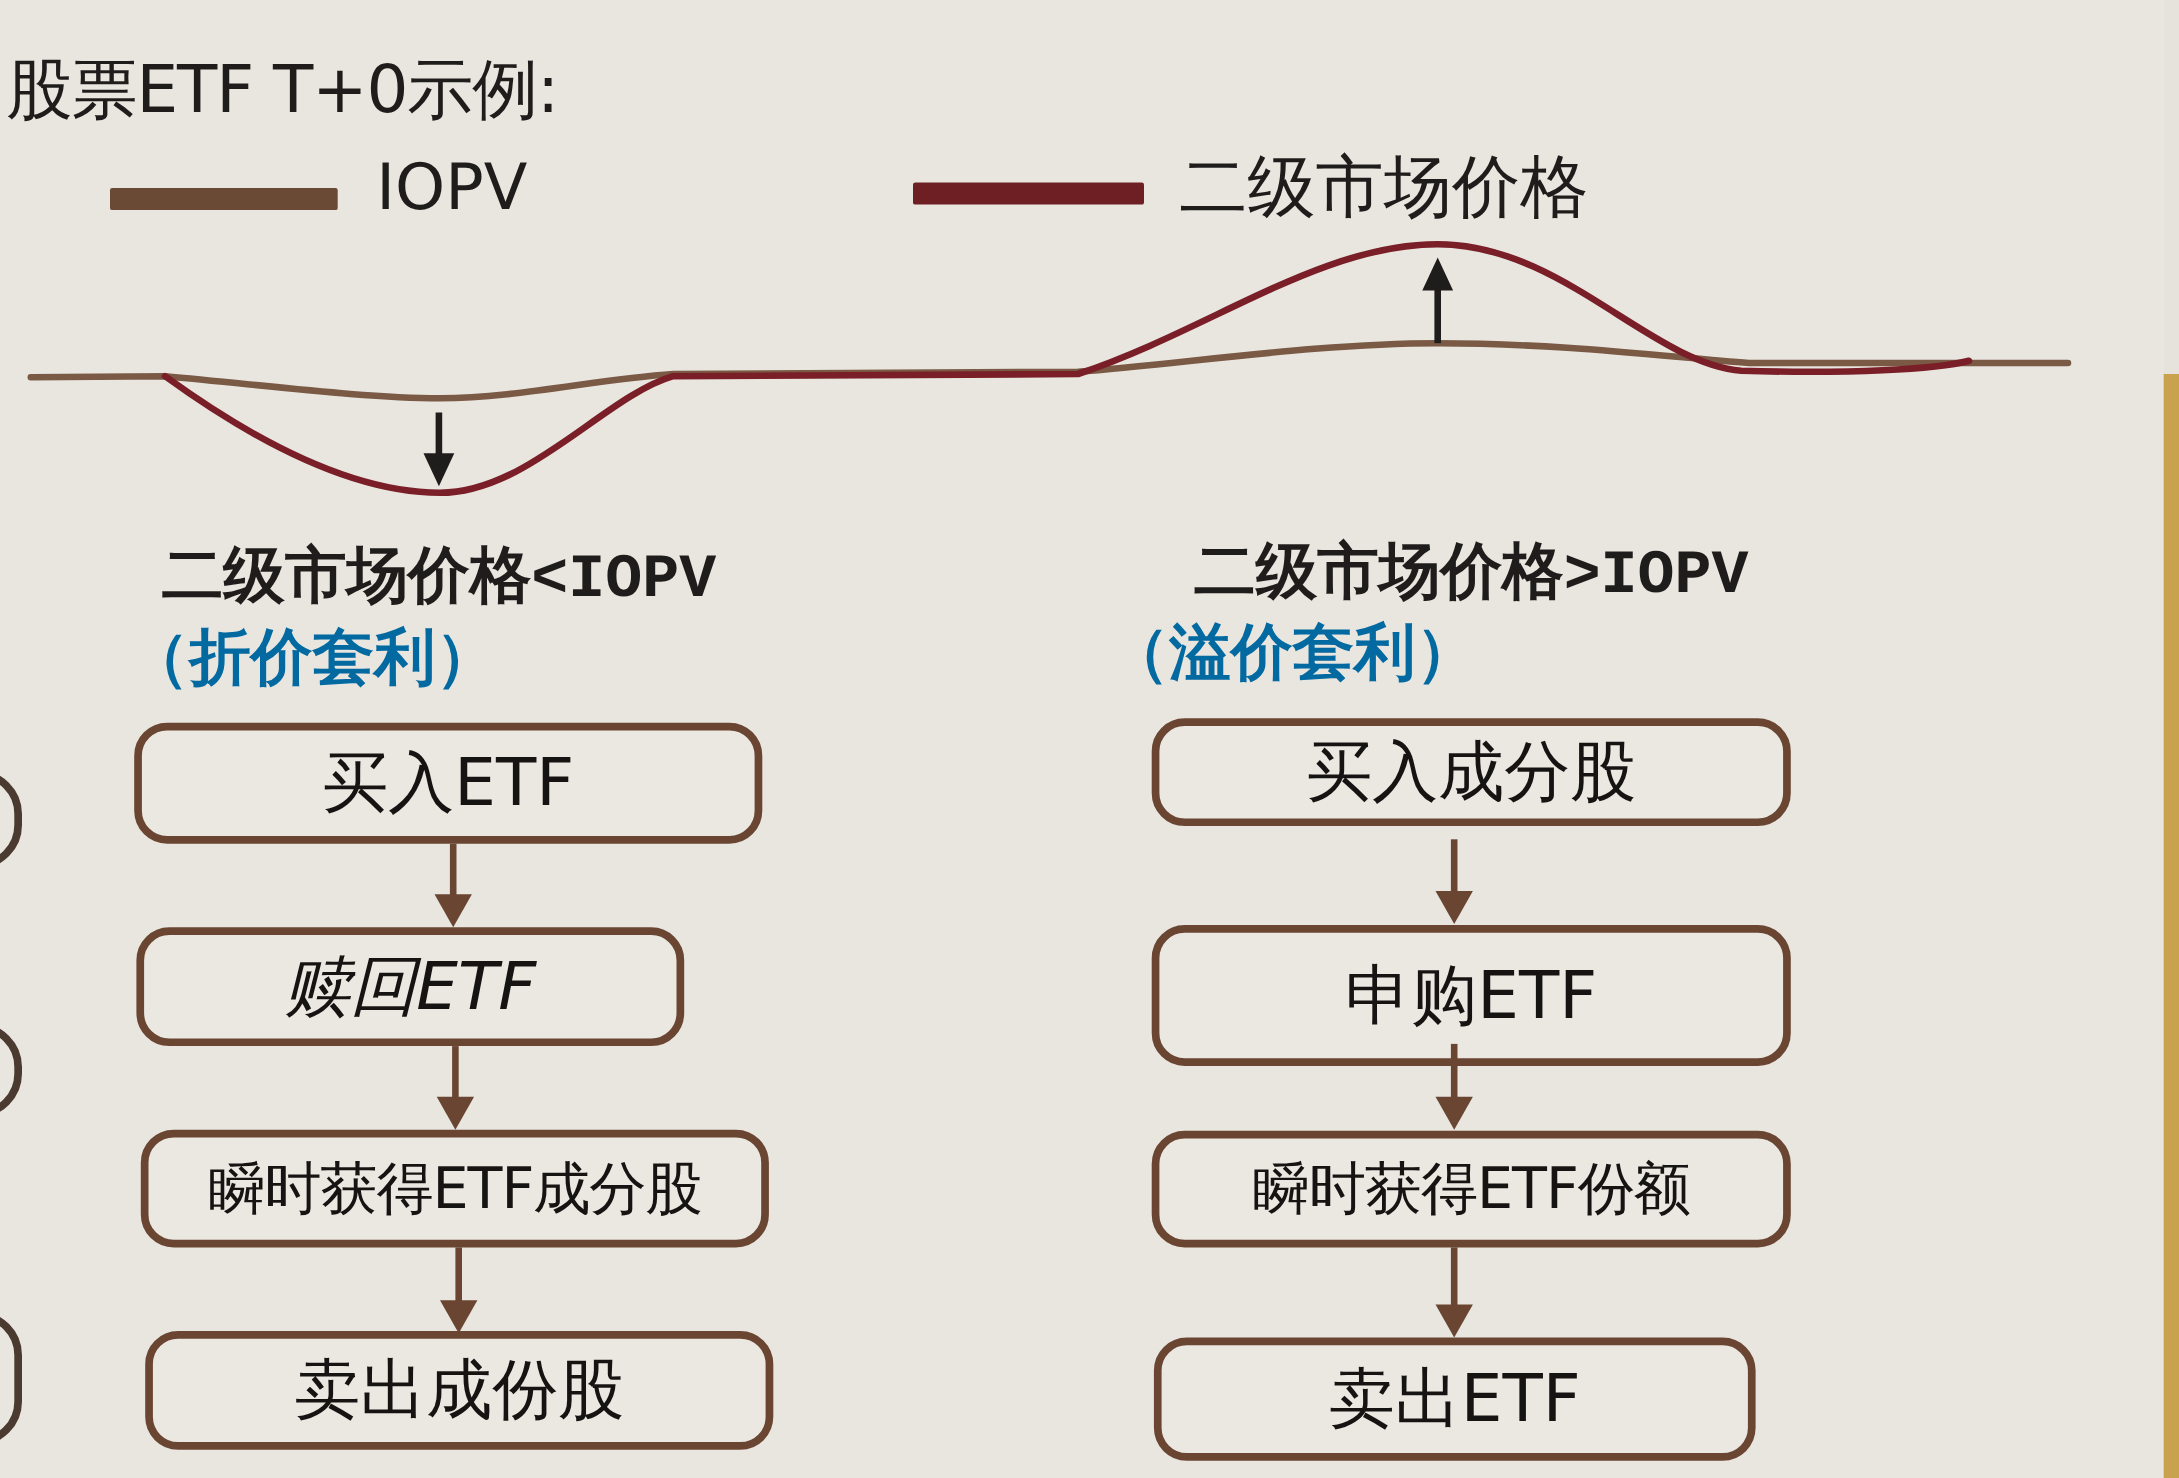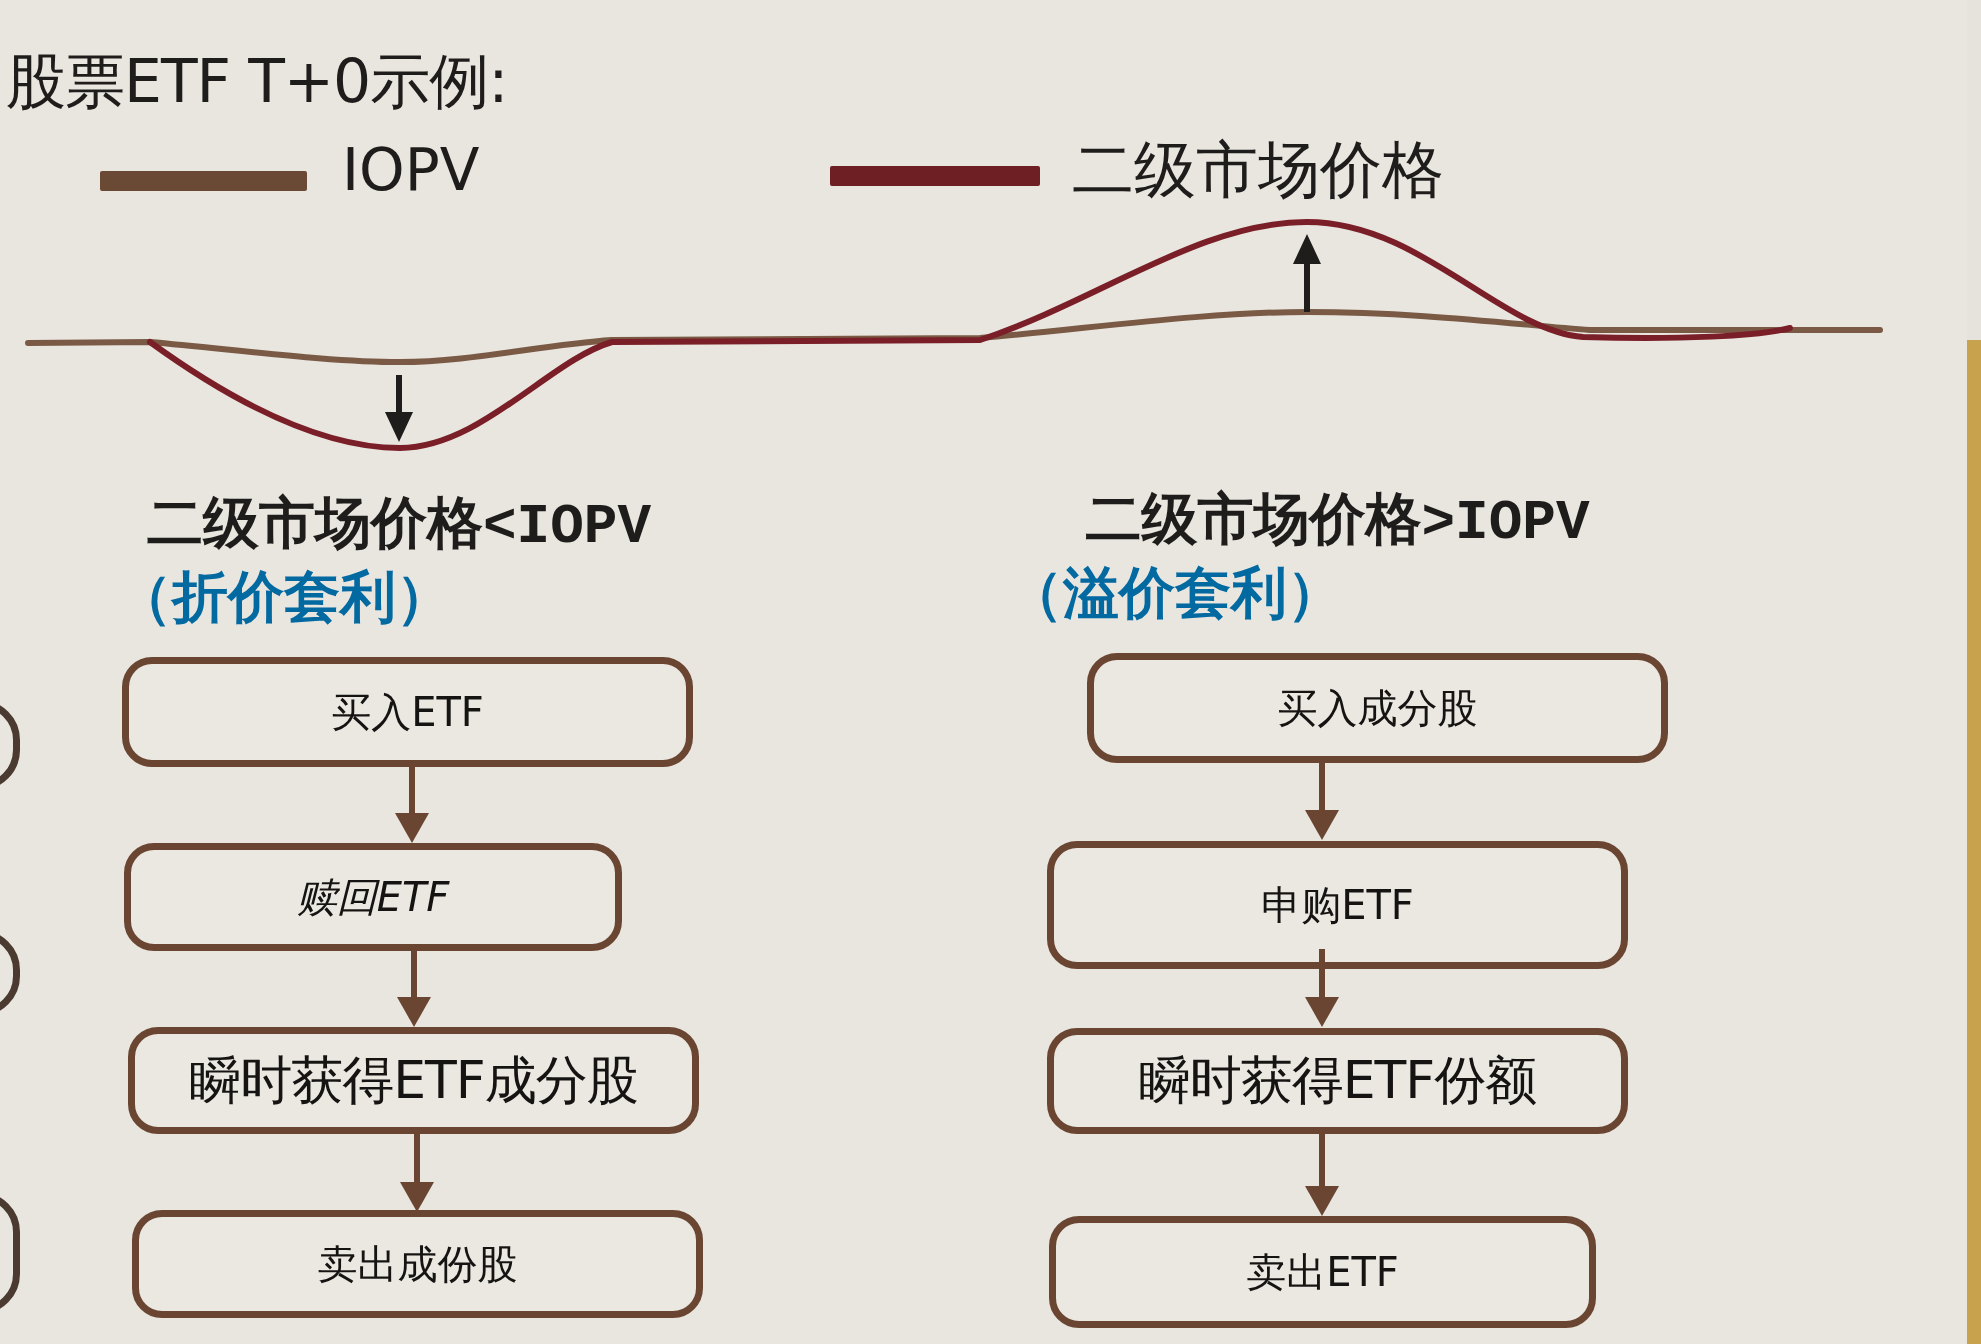--- a/index.html
+++ b/index.html
@@ -23,21 +23,21 @@
   .heading {
     position: absolute; font-size: 56px; font-weight: bold; white-space: nowrap; text-align: center; color: #1f1d1b; font-family: Liberation Mono, monospace;
   }
   .subheading {
     position: absolute; font-size: 56px; font-weight: bold; white-space: nowrap; text-align: left; color: #0369a1;
   }
   .box {
     position: absolute; box-sizing: border-box;
     border: 7px solid #6a4632; border-radius: 30px;
     display: flex; align-items: center; justify-content: center;
-    font-size: 40px; white-space: nowrap; color: #151412; background: #ebe8e2;
+    font-size: 60px; white-space: nowrap; color: #151412; background: #ebe8e2;
   }
   .box.tight { font-size: 52px; letter-spacing: -1px; text-align: right; }
   .vline { position: absolute; width: 6px; background: #6a4632; }
   .ahead {
     position: absolute; width: 0; height: 0;
     border-left: 17px solid transparent; border-right: 17px solid transparent;
     border-top: 30px solid #6a4632;
   }
   .cut-box {
     position: absolute; box-sizing: border-box;
@@ -101,21 +101,21 @@
 <div class="vline" style="left:414px; top:1134px; height:50px;"></div>
 <div class="ahead" style="left:400px; top:1182px;"></div>
 
 <div class="box" style="left:132px; top:1210px; width:571px; height:108px;">
     <span>卖出成份股</span>
   </div>
 
 <div class="heading" style="left:1049px; top:482px; width:577px;">二级市场价格&gt;IOPV</div>
 <div class="subheading" style="left:1007px; top:556px; width:577px;">（溢价套利）</div>
 
-<div class="box" style="left:1047px; top:653px; width:581px; height:110px;margin-left:40px;">
+<div class="box" style="left:1047px; top:653px; width:581px; height:98px;">
     <span>买入成分股</span>
   </div>
 <div class="vline" style="left:1319px; top:763px; height:48px;"></div>
 <div class="ahead" style="left:1305px; top:810px;"></div>
 
 <div class="box" style="left:1047px; top:841px; width:581px; height:128px;">
     <span>申购ETF</span>
   </div>
 <div class="vline" style="left:1319px; top:949px; height:50px;"></div>
 <div class="ahead" style="left:1305px; top:997px;"></div>

